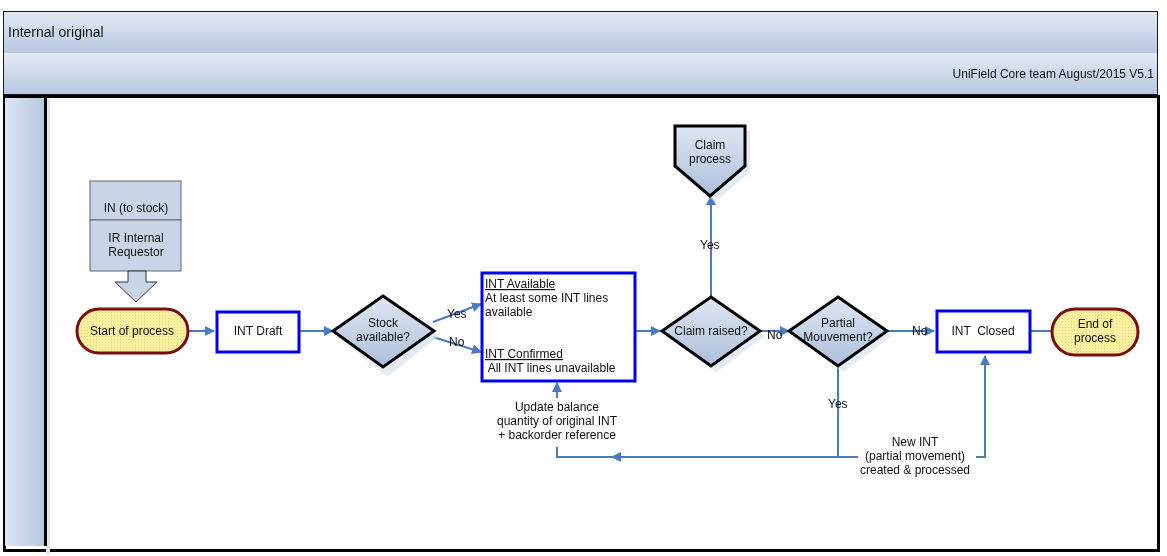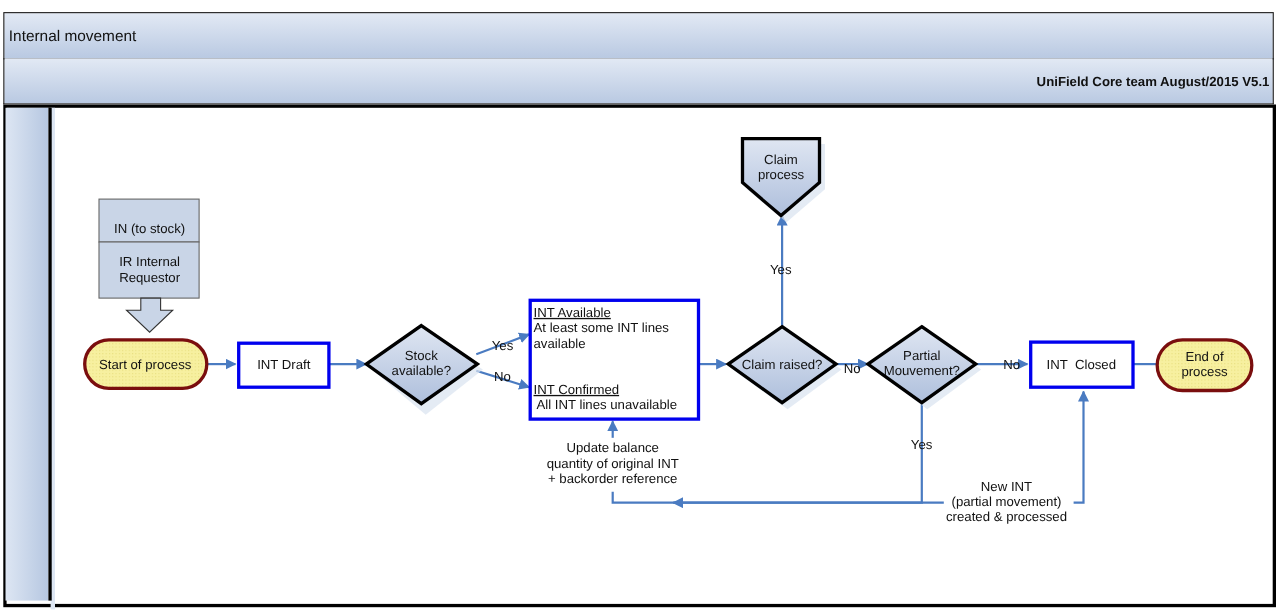--- a/index.html
+++ b/index.html
@@ -5,35 +5,35 @@
   html, body { margin:0; padding:0; background:#ffffff; }
   body { width:1167px; height:556px; position:relative; overflow:hidden;
          font-family:"Liberation Sans", sans-serif; }
   .title-bar { position:absolute; left:3px; top:11px; width:1153px; height:41px;
     border:1px solid #1a1a1a; border-bottom:1px solid #1a1a1a;
     background:linear-gradient(to bottom, #e2e9f4 0%, #b9c9e2 100%); }
   .title-bar span { position:absolute; left:4px; top:12px; font-size:14px; color:#111; }
   .sub-bar { position:absolute; left:3px; top:53px; width:1153px; height:41px;
     border:1px solid #1a1a1a; border-top:none;
     background:linear-gradient(to bottom, #e2e9f4 0%, #b9c9e2 100%); }
-  .sub-bar span { position:absolute; right:3px; top:14px; font-size:12px; color:#111;font-weight:bold; }
+  .sub-bar span { position:absolute; right:3px; top:14px; font-size:12px; color:#111; }
   .lane { position:absolute; left:3px; top:95px; width:1151px; height:451px;
     border:3px solid #000; background:#fff; }
   .lane-header { position:absolute; left:5px; top:98px; width:39px; height:448px;
     border-right:3px solid #000;
     background:linear-gradient(to right, #dde6f3 0%, #b6c7e1 100%); }
   .lane-shadow { position:absolute; left:46px; top:98px; width:4px; height:456px; background:#dde6f3; }
   svg.diagram { position:absolute; left:0; top:0; }
   .lbl { font-family:"Liberation Sans", sans-serif; font-size:12px; fill:#111; }
 </style>
 </head>
 <body>
 
 <div class="title-bar">
-  <span>Internal movement</span>
+  <span>Internal original</span>
 </div>
 <div class="sub-bar">
   <span>UniField Core team August/2015 V5.1</span>
 </div>
 <div class="lane"></div>
 <div class="lane-shadow"></div>
 <div class="lane-header"></div>
 
 <svg class="diagram" width="1167" height="556" viewBox="0 0 1167 556">
   <defs>

